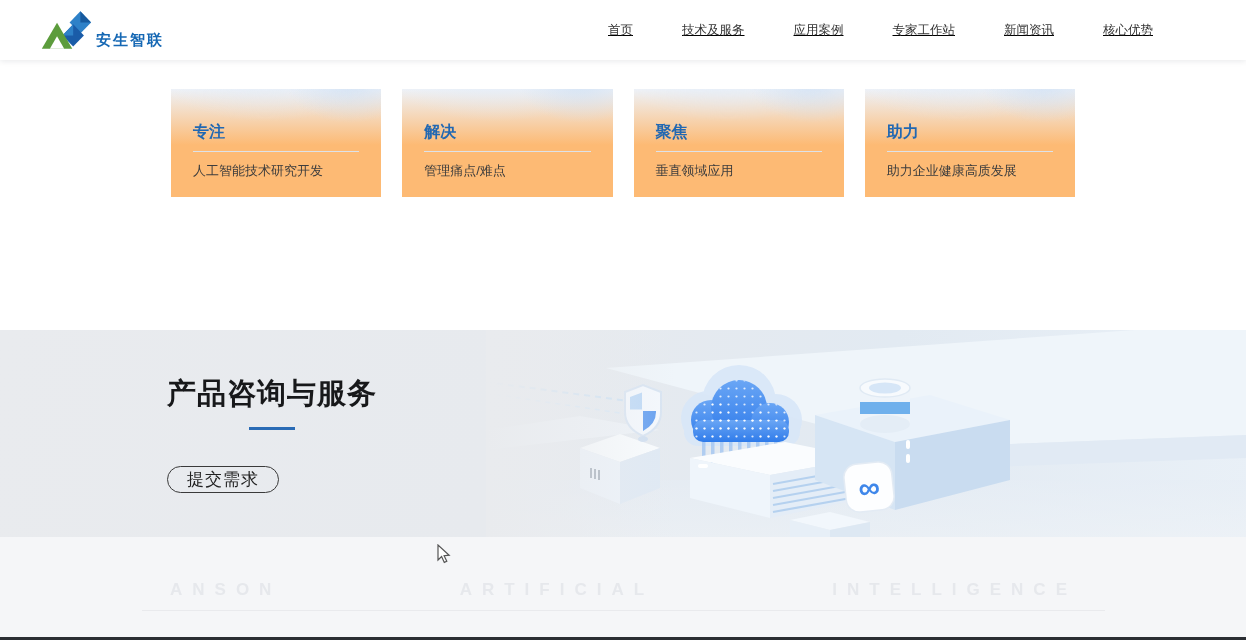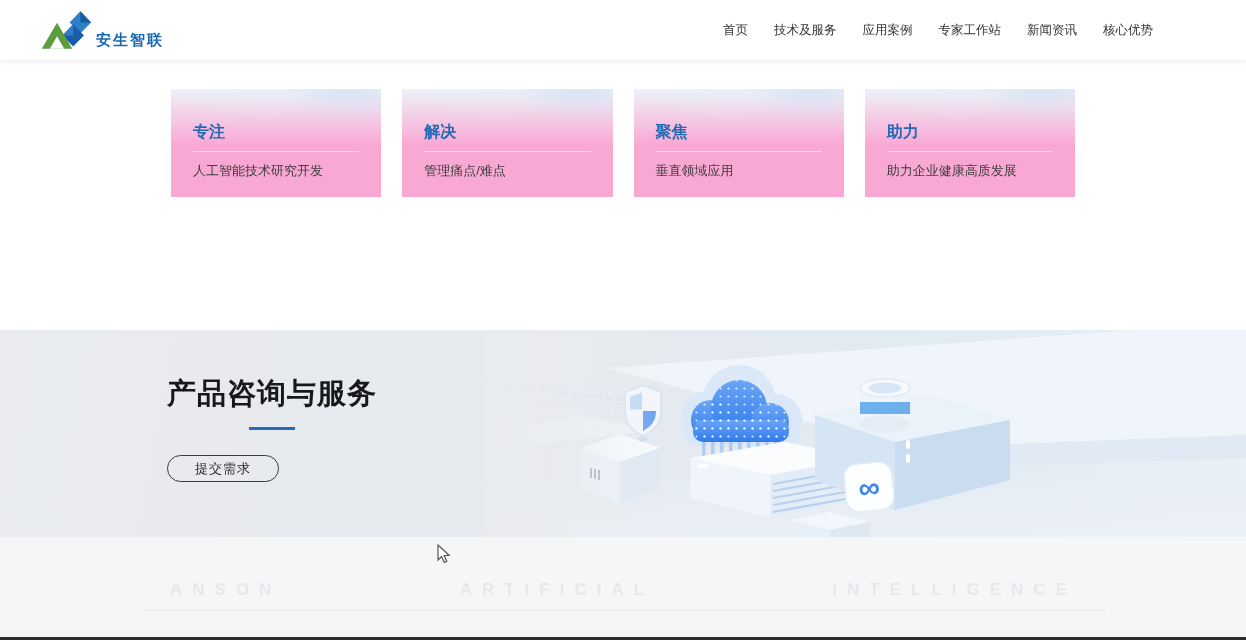--- a/index.html
+++ b/index.html
@@ -10,33 +10,33 @@
   }
   
   .site-header{
     position:absolute;top:0;left:0;width:1246px;height:60px;
     background:#ffffff;box-shadow:0 1px 6px rgba(20,30,50,.10);
     display:flex;align-items:center;justify-content:space-between;
     padding:0 93px 0 40px;box-sizing:border-box;z-index:10;
   }
   .logo{display:flex;align-items:flex-end;gap:4px;cursor:pointer;}
   .logo-text{color:#1668b4;font-weight:bold;font-size:15px;letter-spacing:2px;padding-bottom:2px;}
-  .main-nav{display:flex;gap:26px;}
+  .main-nav{display:flex;gap:49px;text-decoration:underline;}
   .main-nav a{
     font-size:12.5px;color:#333;text-decoration:none;white-space:nowrap;cursor:pointer;
   }
   
   .advantages{}
   .adv-title{
     margin:0;text-align:center;font-size:28px;font-weight:700;color:#141414;letter-spacing:2px;
   }
   .adv-underline{width:38px;height:3px;background:#2a6bb5;margin:17px auto 0;}
   .cards{width:904px;margin:31px auto 0;display:flex;gap:21px;}
   .card{
-    flex:1;height:108px;background:#f9a8d4;position:relative;overflow:hidden;
+    flex:1;height:108px;background:#fdba74;position:relative;overflow:hidden;
     box-sizing:border-box;padding:33px 22px 0;
   }
   .card::before{
     content:"";position:absolute;left:0;top:0;right:0;height:56px;
     background:
       radial-gradient(90px 60px at 85% -8px, rgba(210,226,245,.9), rgba(210,226,245,0) 70%),
       radial-gradient(150px 70px at 45% -20px, rgba(226,236,248,.85), rgba(226,236,248,0) 75%),
       linear-gradient(180deg,#eef2f8 0%,rgba(244,246,249,0) 100%);
   }
   .card-title{position:relative;margin:0;font-size:16px;font-weight:700;color:#2268b2;}
@@ -47,22 +47,22 @@
     position:absolute;left:0;top:330px;width:1246px;height:207px;overflow:hidden;
     background:linear-gradient(100deg,#e9ebee 0%,#e7eaee 40%,#e2eaf2 70%,#e9f0f7 100%);
   }
   .banner-illustration{position:absolute;right:0;top:0;}
   .banner-content{position:absolute;left:167px;top:44px;z-index:2;}
   .banner-title-wrap{display:inline-block;text-align:left;}
   .banner-title{margin:0;font-size:29px;font-weight:700;color:#17181a;letter-spacing:1px;}
   .banner-underline{width:46px;height:3px;background:#2a6bb5;margin:13px auto 0;}
   .banner-subtitle{margin:17px 0 0;font-size:15px;color:#2e2e2e;}
   .submit-btn{
-    margin-top:25px;width:112px;height:27px;border:1px solid #3a3a3a;border-radius:14px;
-    background:transparent;font-size:13px;color:#222;cursor:pointer;
+    margin-top:36px;width:112px;height:27px;border:1px solid #3a3a3a;border-radius:14px;
+    background:transparent;font-size:17px;color:#222;cursor:pointer;
     font-family:"Liberation Sans","DejaVu Sans",sans-serif;
     display:flex;align-items:center;justify-content:center;letter-spacing:1px;
   }
   
   .site-footer{
     position:absolute;left:0;top:537px;width:1246px;height:103px;background:#f5f6f8;
   }
   .watermark-row{
     display:flex;justify-content:space-between;align-items:center;
     margin:0 169px 0 170px;padding-top:43px;

